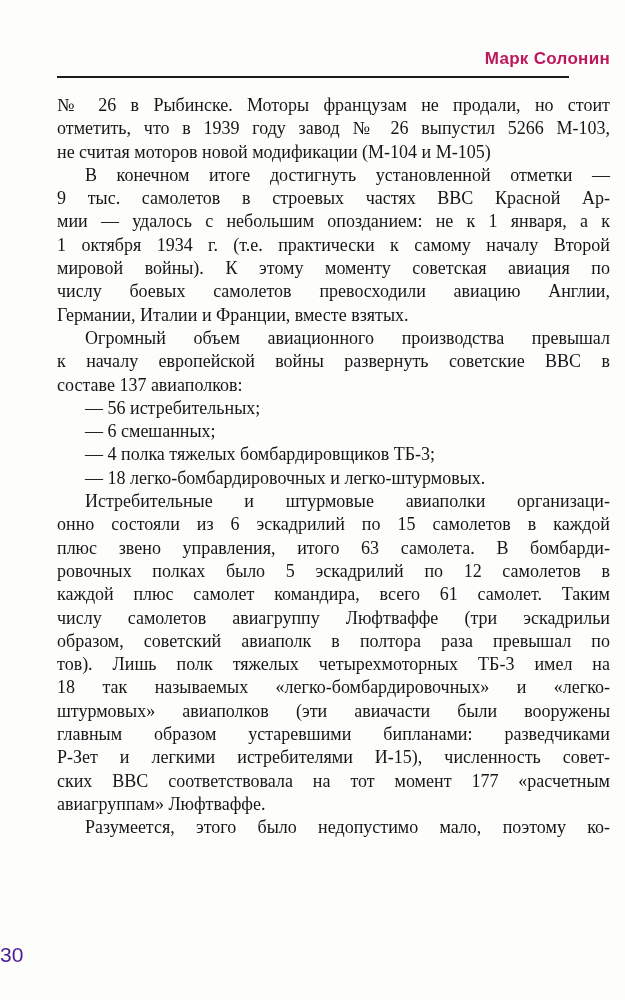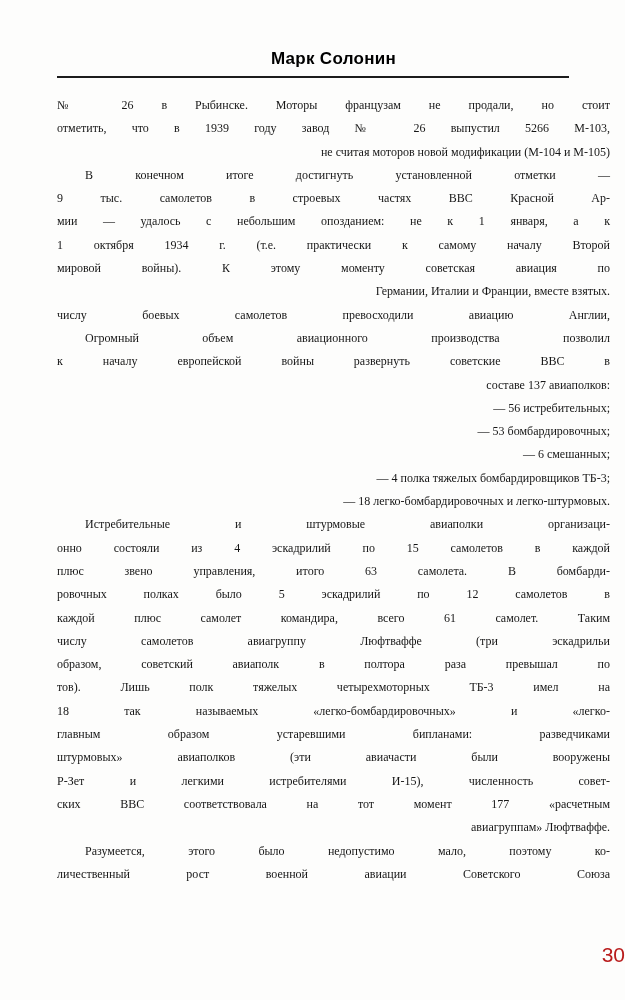--- a/index.html
+++ b/index.html
@@ -11,108 +11,106 @@
     background: #fdfdfc;
     color: #161616;
     font-family: "Liberation Serif", serif;
     overflow: hidden;
   }
   .running-head {
     position: absolute;
     top: 49px;
     left: 57px;
     width: 553px;
-    text-align: center;
+    text-align: right;
     font-family: "Liberation Sans", sans-serif;
     font-weight: bold;
     font-size: 17px;
     letter-spacing: 0.3px;
-    color: #000000;
+    color: #be185d;
   }
   .header-rule {
     position: absolute;
     top: 76px;
     left: 57px;
     width: 512px;
     height: 2px;
     background: #1c1c1c;
   }
   .page-body {
     position: absolute;
     top: 94px;
     left: 57px;
     width: 553px;
-    font-size: 12px;
+    font-size: 18px;
     line-height: 23.3px;
     color: #161616;
   }
   .block { margin: 0; }
-  .line { text-align: right; }
+  .line { text-align: left; }
   .line.just { text-align: justify; text-align-last: justify; }
   .line.indent { text-indent: 28px; }
   .line.list-line { padding-left: 28px; }
   .page-number {
     position: absolute;
     top: 943px;
     left: 0;
     width: 625px;
-    text-align: right;
+    text-align: left;
     font-family: "Liberation Sans", sans-serif;
     font-size: 21px;
-    color: #b91c1c;
+    color: #4c1d95;
   }
 </style>
 </head>
 <body>
 
 <div class="page">
   <div class="running-head">Марк Солонин</div>
   <div class="header-rule"></div>
   <div class="page-body">
       <div class="block">
         <div class="line just">№ 26 в Рыбинске. Моторы французам не продали, но стоит</div>
         <div class="line just">отметить, что в 1939 году завод № 26 выпустил 5266 М-103,</div>
         <div class="line">не считая моторов новой модификации (М-104 и М-105)</div>
       </div>
       <div class="block">
         <div class="line just indent">В конечном итоге достигнуть установленной отметки —</div>
         <div class="line just">9 тыс. самолетов в строевых частях ВВС Красной Ар-</div>
         <div class="line just">мии — удалось с небольшим опозданием: не к 1 января, а к</div>
         <div class="line just">1 октября 1934 г. (т.е. практически к самому началу Второй</div>
         <div class="line just">мировой войны). К этому моменту советская авиация по</div>
+        <div class="line just">числу боевых самолетов превосходили авиацию Англии,</div>
         <div class="line">Германии, Италии и Франции, вместе взятых.</div>
-        <div class="line just">числу боевых самолетов превосходили авиацию Англии,</div>
       </div>
       <div class="block">
-        <div class="line just indent">Огромный объем авиационного производства позволил</div>
+        <div class="line just indent">Огромный объем авиационного производства превышал</div>
         <div class="line just">к началу европейской войны развернуть советские ВВС в</div>
         <div class="line">составе 137 авиаполков:</div>
       </div>
       <div class="block">
         <div class="line list-line">— 56 истребительных;</div>
-        <div class="line list-line">— 53 бомбардировочных;</div>
         <div class="line list-line">— 6 смешанных;</div>
         <div class="line list-line">— 4 полка тяжелых бомбардировщиков ТБ-3;</div>
         <div class="line list-line">— 18 легко-бомбардировочных и легко-штурмовых.</div>
       </div>
       <div class="block">
         <div class="line just indent">Истребительные и штурмовые авиаполки организаци-</div>
-        <div class="line just">онно состояли из 4 эскадрилий по 15 самолетов в каждой</div>
+        <div class="line just">онно состояли из 6 эскадрилий по 15 самолетов в каждой</div>
         <div class="line just">плюс звено управления, итого 63 самолета. В бомбарди-</div>
         <div class="line just">ровочных полках было 5 эскадрилий по 12 самолетов в</div>
         <div class="line just">каждой плюс самолет командира, всего 61 самолет. Таким</div>
         <div class="line just">числу самолетов авиагруппу Люфтваффе (три эскадрильи</div>
         <div class="line just">образом, советский авиаполк в полтора раза превышал по</div>
         <div class="line just">тов). Лишь полк тяжелых четырехмоторных ТБ-3 имел на</div>
         <div class="line just">18 так называемых «легко-бомбардировочных» и «легко-</div>
+        <div class="line just">штурмовых» авиаполков (эти авиачасти были вооружены</div>
         <div class="line just">главным образом устаревшими бипланами: разведчиками</div>
-        <div class="line just">штурмовых» авиаполков (эти авиачасти были вооружены</div>
         <div class="line just">Р-Зет и легкими истребителями И-15), численность совет-</div>
         <div class="line just">ских ВВС соответствовала на тот момент 177 «расчетным</div>
         <div class="line">авиагруппам» Люфтваффе.</div>
       </div>
       <div class="block">
         <div class="line just indent">Разумеется, этого было недопустимо мало, поэтому ко-</div>
-        <div class="line just">личественный рост военной авиации Советского Союза</div>
       </div>
     </div>
   <div class="page-number">30</div>
 </div>
 
 </body></html>

